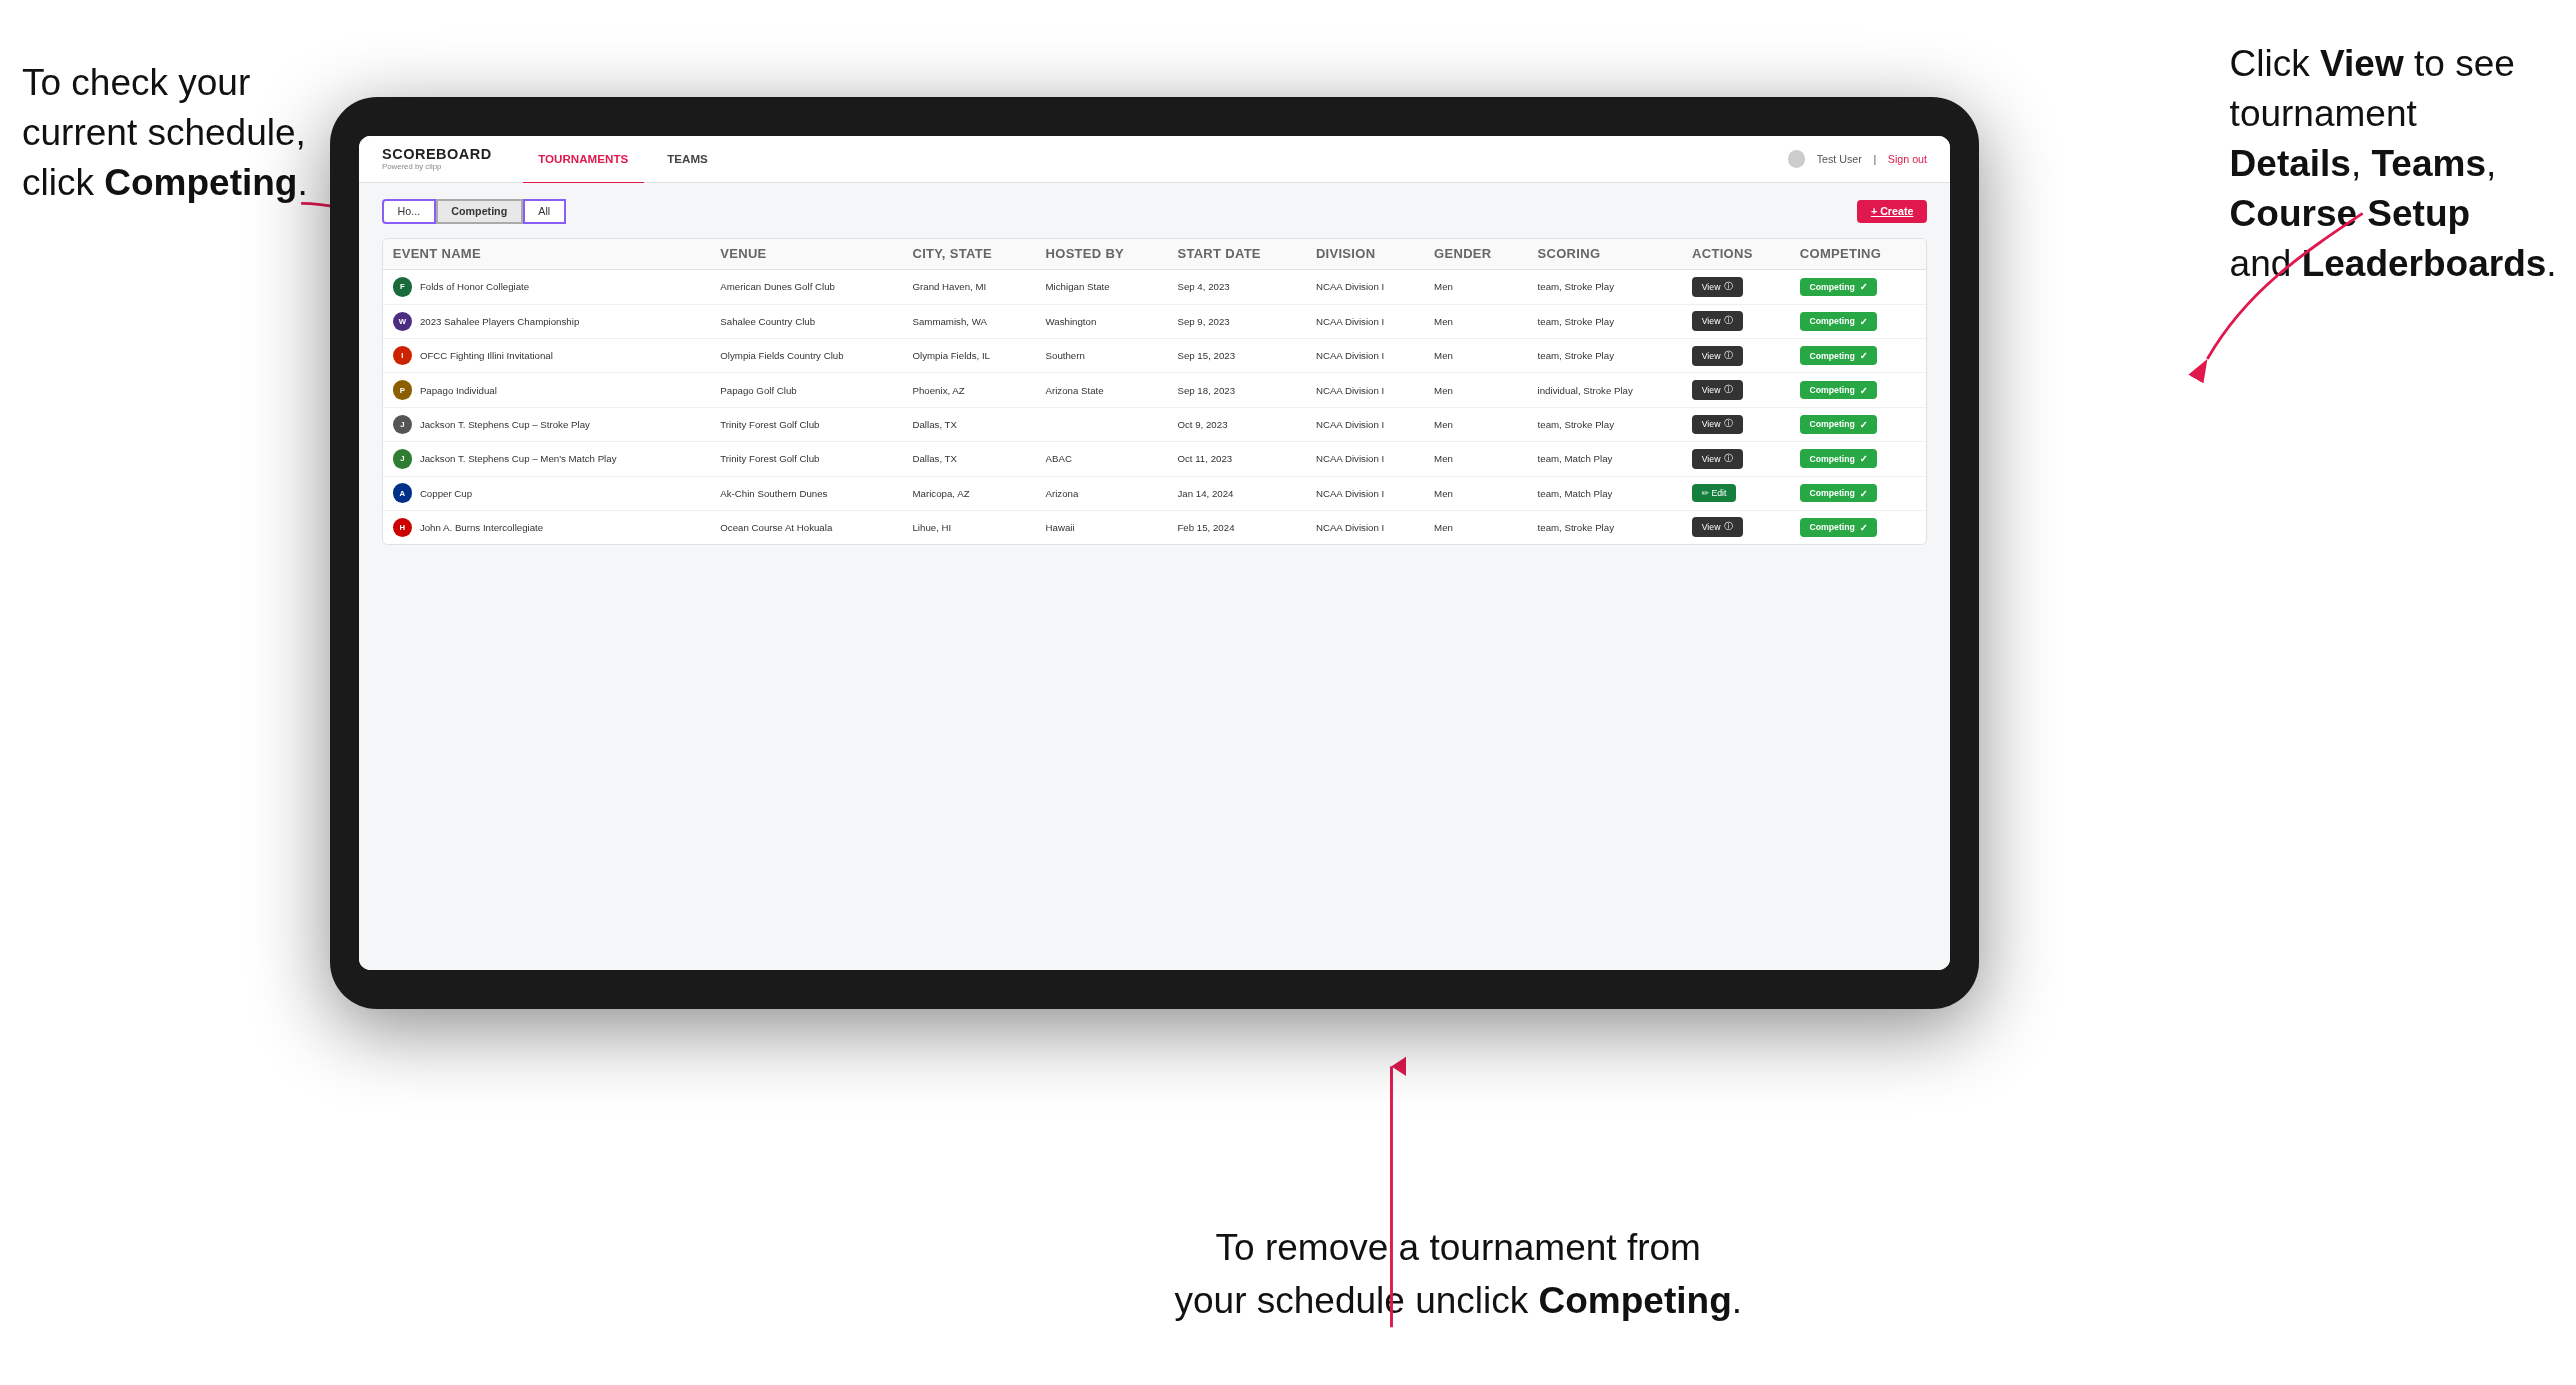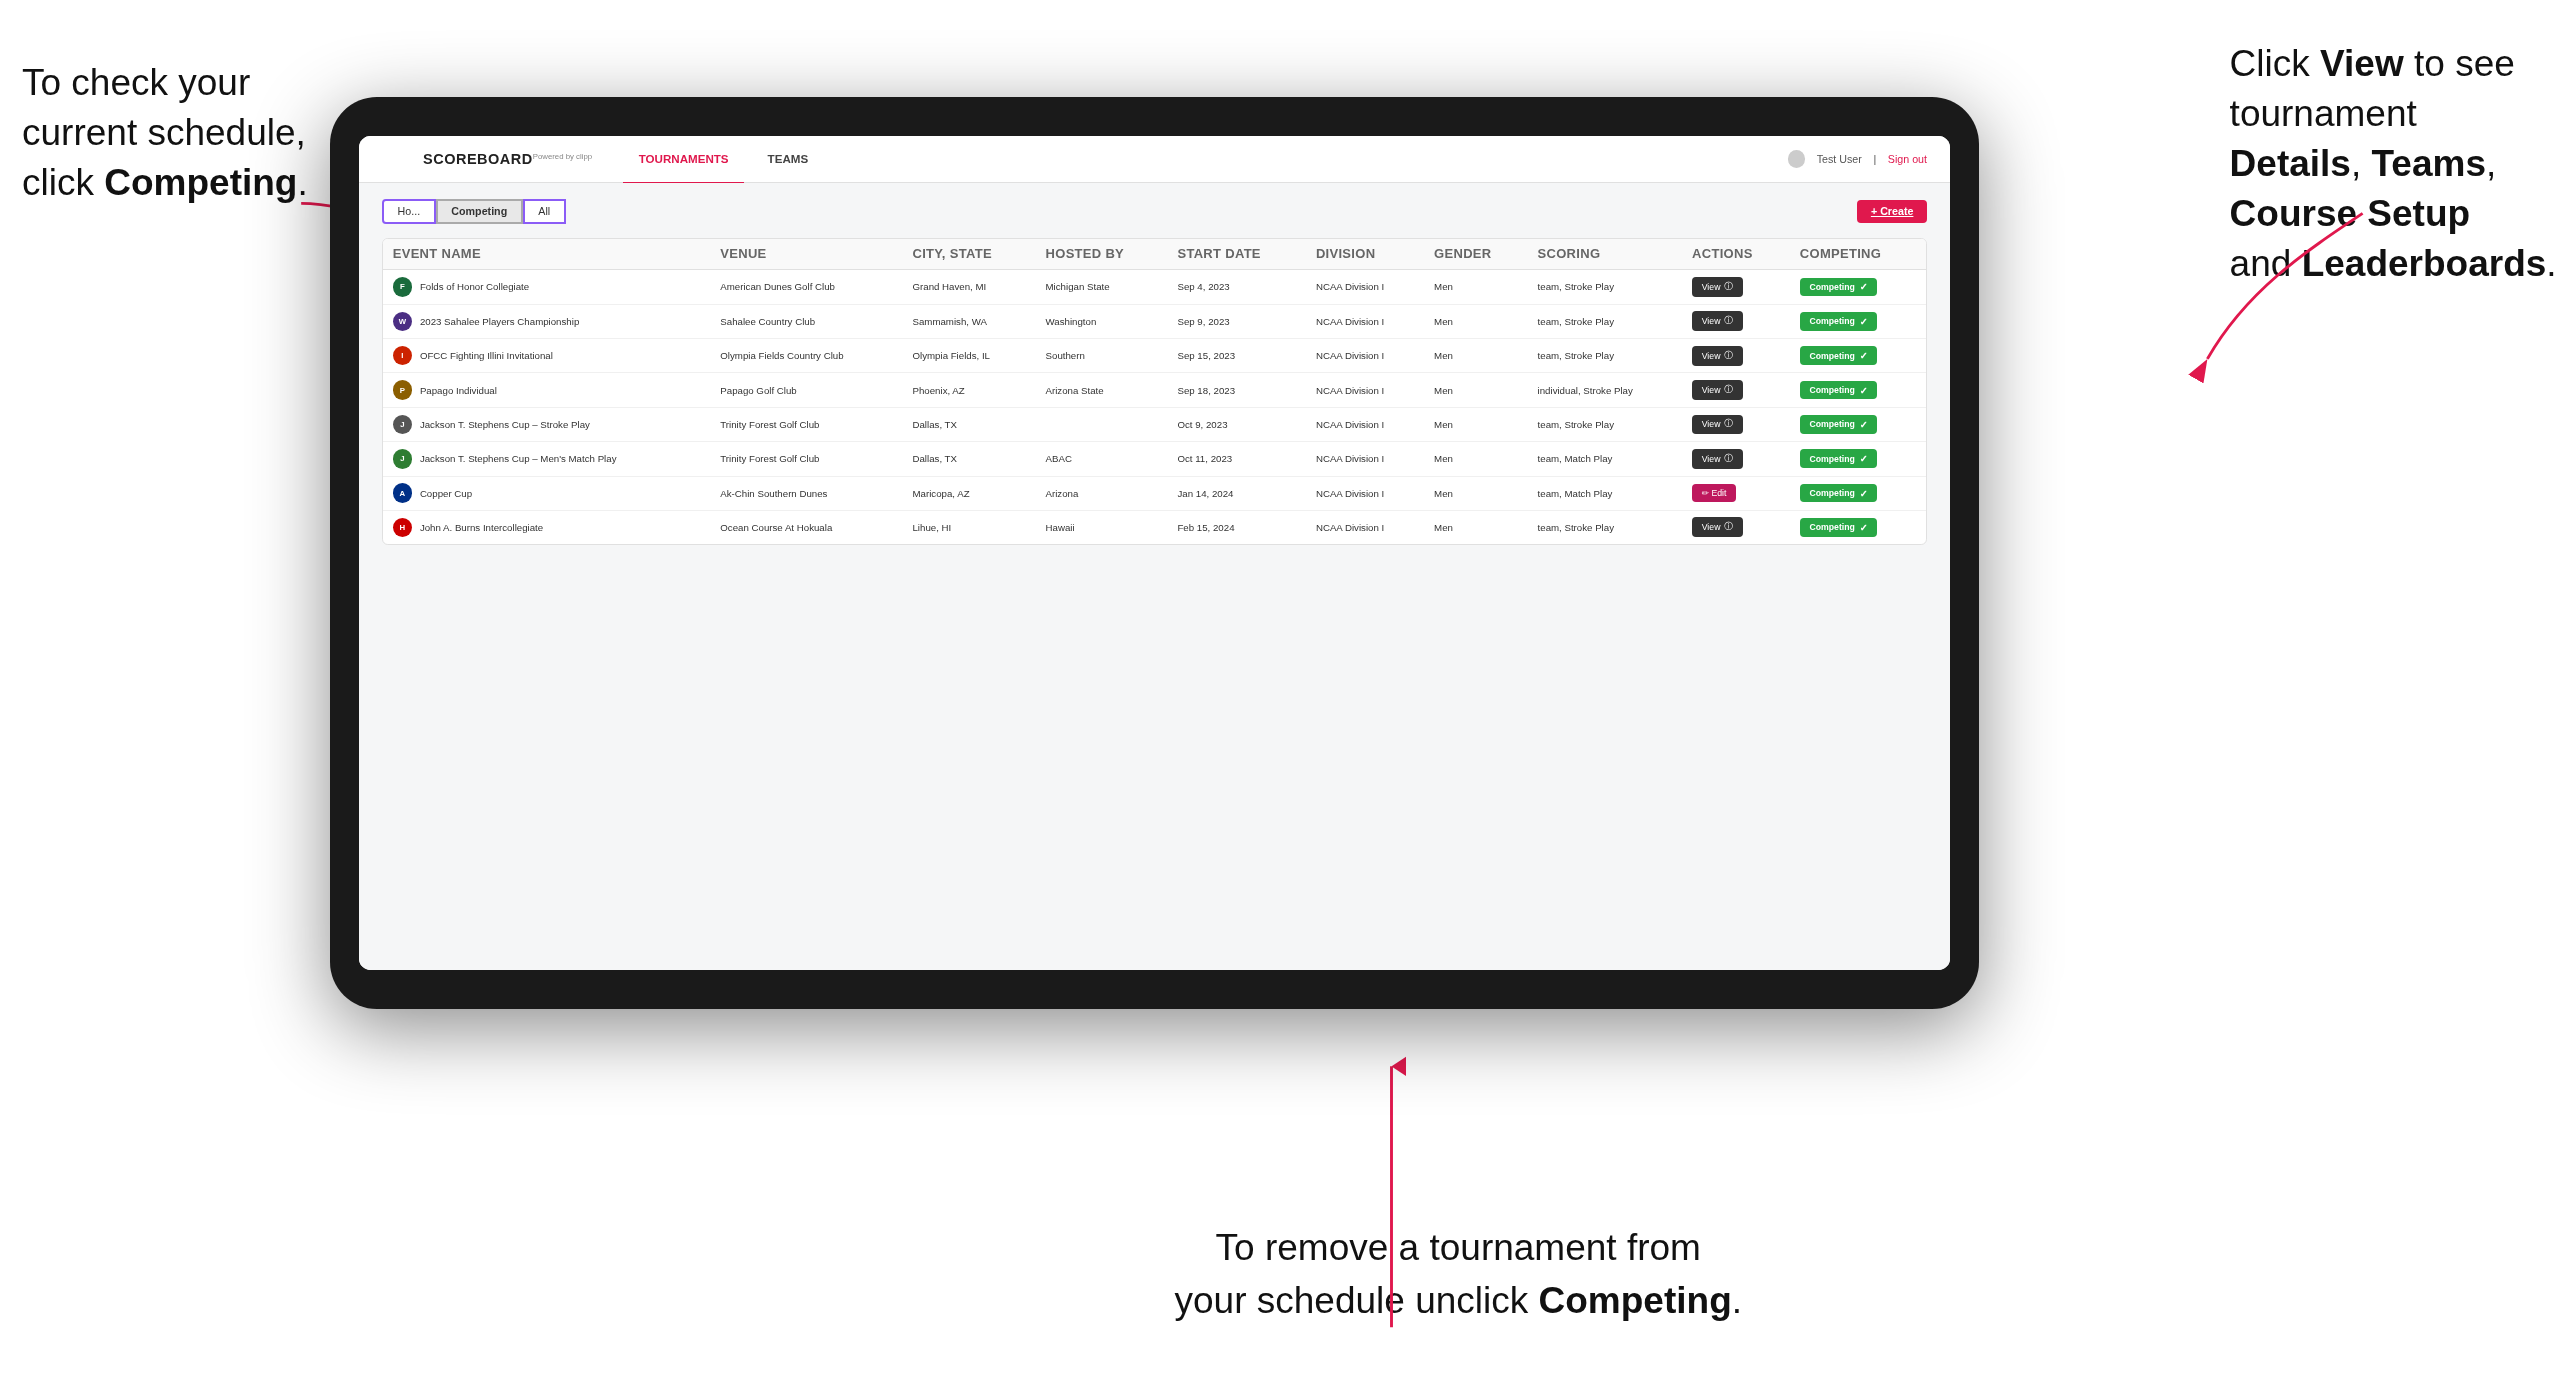--- a/index.html
+++ b/index.html
@@ -76,23 +76,22 @@
       background: #fff;
       border-bottom: 1px solid #e0e0e0;
       padding: 0 23px;
       display: flex;
       align-items: center;
       height: 47px;
       flex-shrink: 0;
     }
     .scoreboard-logo {
       display: flex;
-      flex-direction: row;
+      flex-direction: column;
       margin-right: 31px;
-      margin-left: 41px;
     }
     .scoreboard-title {
       font-size: 14.5px;
       font-weight: 800;
       color: #222;
       letter-spacing: 0.5px;
       line-height: 1;
     }
     .scoreboard-sub {
       font-size: 7.8px;
@@ -238,21 +237,21 @@
       border: none;
       border-radius: 3.9px;
       padding: 3.9px 9.7px;
       font-size: 8.7px;
       cursor: pointer;
       display: inline-flex;
       align-items: center;
       gap: 3.9px;
     }
     .edit-btn {
-      background: #be185d;
+      background: #15803d;
       color: #fff;
       border: none;
       border-radius: 3.9px;
       padding: 3.9px 9.7px;
       font-size: 8.7px;
       cursor: pointer;
       display: inline-flex;
       align-items: center;
       gap: 3.9px;
     }

